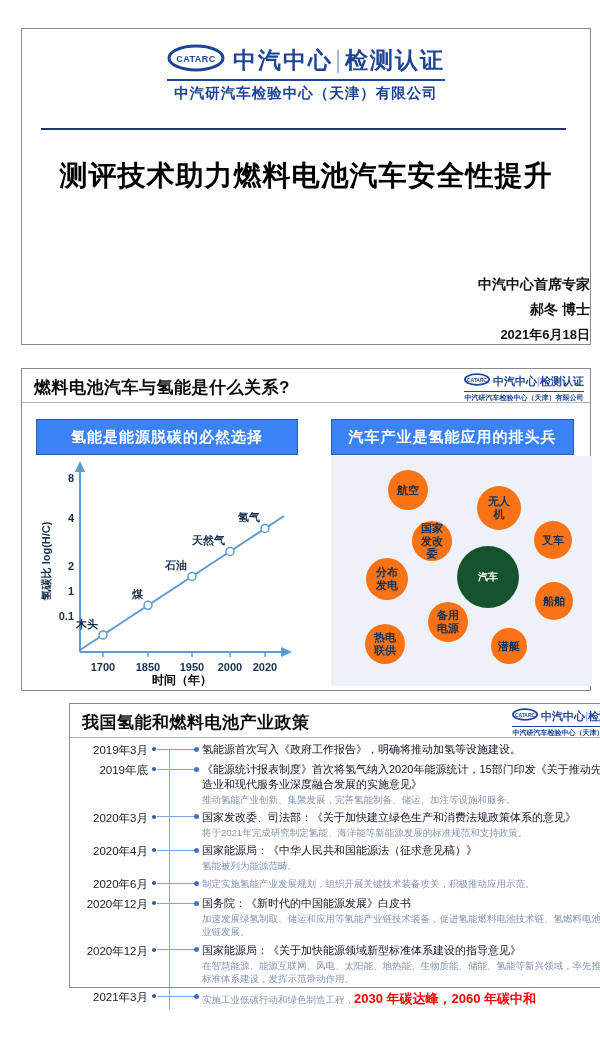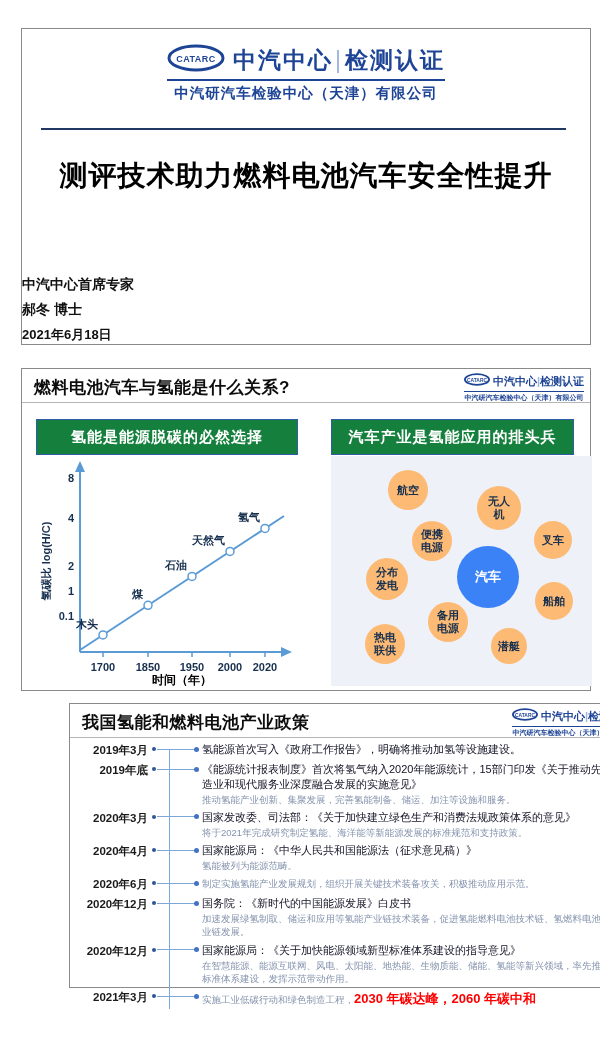--- a/index.html
+++ b/index.html
@@ -12,53 +12,53 @@
   
   .logo-block{position:absolute;top:15px;left:0;right:0;text-align:center;}
   .logo-inner{display:inline-block;}
   .logo-row{display:flex;align-items:center;justify-content:center;gap:8px;}
   .logo-name{font-size:23px;font-weight:bold;color:#1e4496;letter-spacing:2px;white-space:nowrap;}
   .logo-sep{color:#9db4e0;font-weight:normal;padding:0 2px;}
   .logo-rule{height:2px;background:#1e4496;margin:3px 0 3px 0;}
   .logo-company{font-size:14.5px;font-weight:bold;color:#1e4496;letter-spacing:1px;}
   .s1-rule{position:absolute;top:99px;left:19px;right:24px;height:2px;background:#1f3864;}
   .s1-title{position:absolute;top:128px;left:10px;right:10px;text-align:center;font-size:28px;font-weight:bold;color:#000;letter-spacing:1px;}
-  .s1-speaker{position:absolute;top:240px;left:0;right:0;text-align:left;color:#111;}
+  .s1-speaker{position:absolute;top:240px;left:0;right:0;text-align:right;color:#111;}
   .s1-speaker div{margin:7px 0;}
   .s1-role{font-size:14px;font-weight:bold;}
   .s1-name{font-size:14px;font-weight:bold;}
   .s1-date{font-size:13px;font-weight:bold;}
 
   
   .hdr{position:absolute;top:0;left:0;right:0;height:33px;border-bottom:1px solid #b5b5b5;}
   .hdr-title{position:absolute;left:12px;top:7px;font-size:17px;font-weight:bold;color:#0d0d0d;letter-spacing:0.5px;}
   .hdr-logo{position:absolute;right:6px;top:3px;text-align:center;}
   .hdr-logo .row1{display:flex;align-items:center;gap:3px;justify-content:center;}
   .hdr-logo .nm{font-size:11px;font-weight:bold;color:#1e4496;white-space:nowrap;}
   .hdr-logo .sp{color:#9db4e0;}
   .hdr-logo .rl{height:1px;background:#1e4496;margin:1px 0;}
   .hdr-logo .co{font-size:7px;font-weight:bold;color:#1e4496;white-space:nowrap;}
 
   
-  .banner{position:absolute;height:36px;background:#15803d;border:1px solid #2e5ca6;box-sizing:border-box;
+  .banner{position:absolute;height:36px;background:#3b82f6;border:1px solid #2e5ca6;box-sizing:border-box;
           color:#fff;font-size:15px;font-weight:bold;display:flex;align-items:center;justify-content:center;letter-spacing:1px;}
   #banner-left{left:14px;top:50px;width:262px;}
   #banner-right{left:309px;top:50px;width:243px;}
   .chart-wrap{position:absolute;left:14px;top:87px;width:262px;height:230px;background:#fff;}
   .bubble-wrap{position:absolute;left:309px;top:87px;width:261px;height:230px;background:#eef2f8;}
   .bubble{position:absolute;border-radius:50%;display:flex;align-items:center;justify-content:center;text-align:center;
           font-weight:bold;color:#17304f;line-height:1.15;}
-  .bubble.center{background:#3b82f6;color:#fff;font-size:13px;font-family:Liberation Serif, serif;}
-  .bubble.sat{background:#fdba74;font-size:11px;}
+  .bubble.center{background:#14532d;color:#fff;font-size:10px;font-family:Liberation Serif, serif;}
+  .bubble.sat{background:#f97316;font-size:11px;}
 
   
   .tl{position:absolute;top:38px;left:0;right:6px;}
   .tl-vline{position:absolute;left:99px;top:24px;width:1px;background:#7da7d8;}
   .tl-row{display:flex;align-items:flex-start;margin-bottom:4px;position:relative;}
-  .tl-date{width:78px;flex:0 0 78px;text-align:right;font-size:11.5px;font-weight:bold;color:#1a1a1a;padding-top:1px;white-space:nowrap;}
+  .tl-date{width:78px;flex:0 0 78px;text-align:right;font-size:11.5px;font-weight:normal;color:#1a1a1a;padding-top:1px;white-space:nowrap;}
   .tl-conn{width:54px;flex:0 0 54px;position:relative;height:14px;}
   .tl-dot-l{position:absolute;left:4px;top:5px;width:4px;height:4px;border-radius:50%;background:#2f5597;}
   .tl-line{position:absolute;left:9px;top:6.5px;width:38px;height:1px;background:#7da7d8;}
   .tl-dot-r{position:absolute;left:46px;top:4.5px;width:5px;height:5px;border-radius:50%;background:#4472c4;}
   .tl-content{flex:1;min-width:0;}
   .tl-title{font-size:11px;font-weight:normal;color:#121225;line-height:1.35;}
   .tl-sub{font-size:9.5px;color:#8593ad;line-height:1.4;margin-top:1px;}
   .tl-red{color:#fe0000;font-weight:bold;font-size:13px;}
 
   svg text{font-family:"Liberation Sans","DejaVu Sans",sans-serif;}
@@ -150,21 +150,21 @@
       <div class="bubble sat" style="left: 57px; top: 14px; width: 40px; height: 40px;">
         <span style="width: 2.4em; display: inline-block;">航空</span>
       </div>
       <div class="bubble sat" style="left: 146px; top: 30px; width: 44px; height: 44px;">
         <span style="width: 2.4em; display: inline-block;">无人机</span>
       </div>
       <div class="bubble sat" style="left: 203px; top: 65px; width: 38px; height: 38px;">
         <span style="width: 2.4em; display: inline-block;">叉车</span>
       </div>
       <div class="bubble sat" style="left: 81px; top: 65px; width: 40px; height: 40px;">
-        <span style="width: 2.4em; display: inline-block;">便携电源</span>
+        <span style="width: 2.4em; display: inline-block;">国家发改委</span>
       </div>
       <div class="bubble sat" style="left: 35px; top: 102px; width: 42px; height: 42px;">
         <span style="width: 2.4em; display: inline-block;">分布发电</span>
       </div>
       <div class="bubble sat" style="left: 204px; top: 126px; width: 38px; height: 38px;">
         <span style="width: 2.4em; display: inline-block;">船舶</span>
       </div>
       <div class="bubble sat" style="left: 97px; top: 146px; width: 40px; height: 40px;">
         <span style="width: 2.4em; display: inline-block;">备用电源</span>
       </div>

